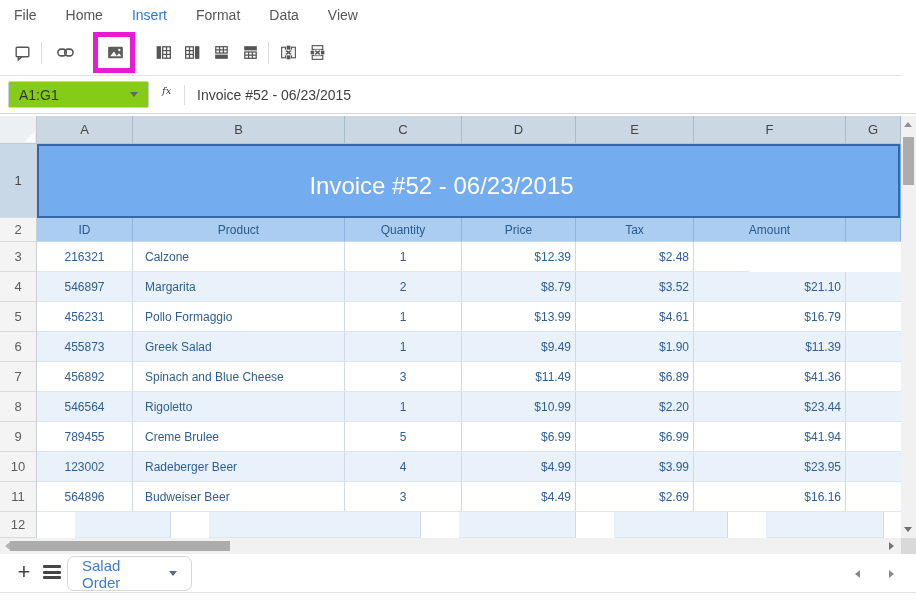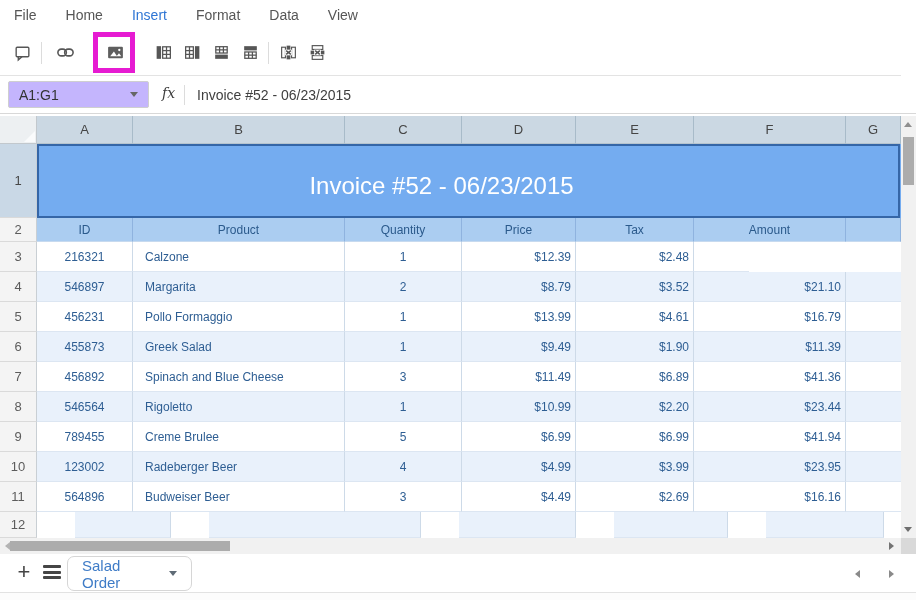--- a/index.html
+++ b/index.html
@@ -21,27 +21,27 @@
   .tb svg { width:19px; height:19px; }
   .sep { width:1px; height:22px; background:#DCDCDC; margin:0 5px; }
   .ml4{margin-left:4px;} .ml22{margin-left:22px;} .ml20{margin-left:20px;} .ml1{margin-left:1px;}
   .magenta-box { position:absolute; left:93px; top:2px; width:42px; height:41px;
     border:5px solid var(--highlight_box,#E61BD2); pointer-events:none; }
 
   
   .fbar { position:absolute; top:76px; left:0; width:916px; height:38px; background:#fff;
     border-bottom:1px solid #D8D8D8; }
   .namebox { position:absolute; left:8px; top:5px; width:141px; height:27px;
-    border:1px solid #CFCFCF; border-radius:2px; background:#c4b5fd; display:flex;
+    border:1px solid #CFCFCF; border-radius:2px; background:#84cc16; display:flex;
     align-items:center; padding:0 10px; font-size:14px; color:#333; }
   .namebox .val { flex:1; }
   .caret-down { width:0; height:0; border-left:4px solid transparent;
     border-right:4px solid transparent; border-top:5px solid #666; }
   .fx { position:absolute; left:162px; top:9px; font-family:"DejaVu Serif",serif;
-    font-style:italic; font-size:14px; color:#3d3d3d; }
+    font-style:italic; font-size:10px; color:#3d3d3d; }
   .fdiv { position:absolute; left:184px; top:9px; width:1px; height:20px; background:#DCDCDC; }
   .ftext { position:absolute; left:197px; top:11px; font-size:14px; color:#3F3F3F; }
 
   
   .grid { position:absolute; top:116px; left:0; width:901px; height:422px; overflow:hidden;
     background:#fff; }
   .r { display:flex; }
   .chr { height:28px; }
   .ch { display:flex; align-items:center; justify-content:center; font-size:13px; color:#454545;
     background:var(--column_header_fill,#CBD8E3); border-right:1px solid #A8BBC9;

